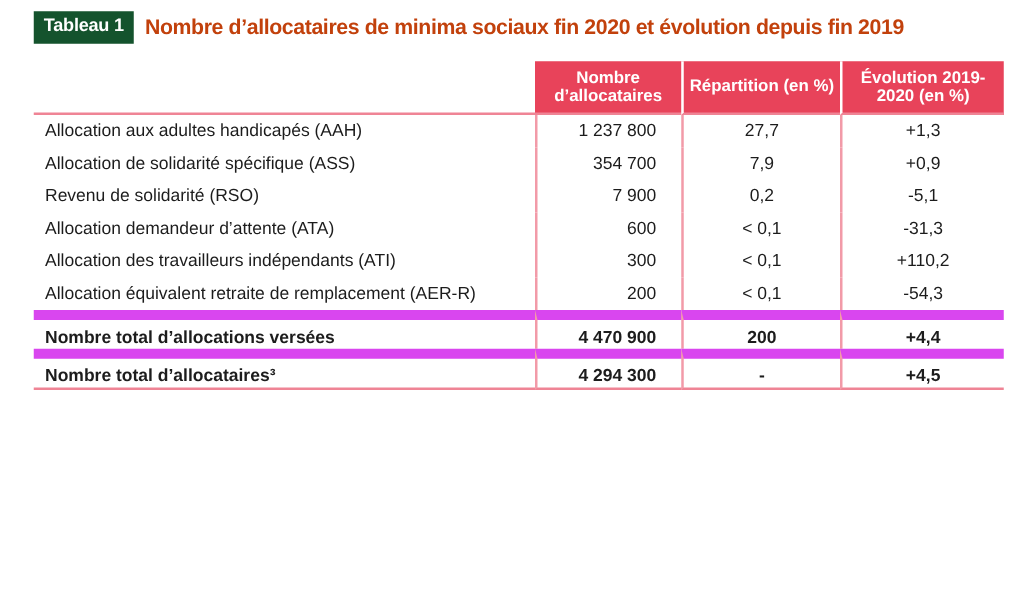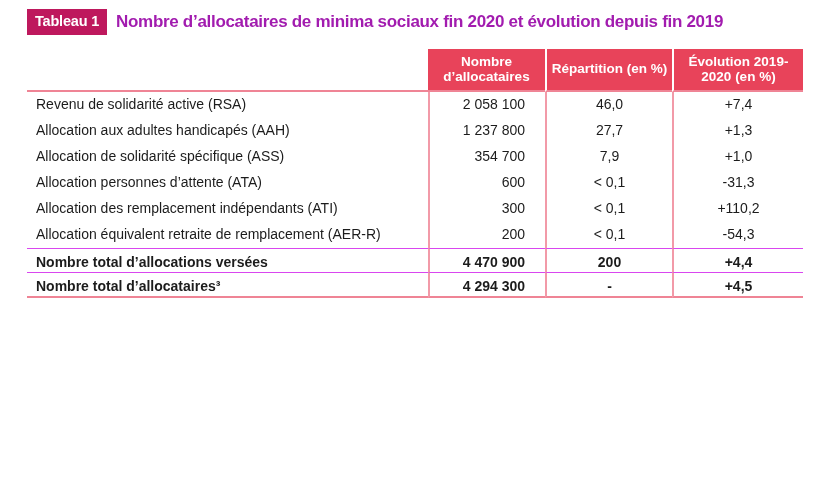--- a/index.html
+++ b/index.html
@@ -6,46 +6,46 @@
   html,body { background:#fff; }
   body {
     width:819px; height:482px; overflow:hidden;
     font-family:"Liberation Sans", sans-serif;
     color:#1c1c1c;
   }
   .page { padding:9px 16px 0 27px; }
 
   .titlebar { display:flex; align-items:center; gap:9px; margin-bottom:14px; }
   .badge {
-    background:#be185d; color:#fff; font-weight:bold;
+    background:#14532d; color:#fff; font-weight:bold;
     font-size:14.5px; line-height:1; padding:5px 8px 6px;
     white-space:nowrap; letter-spacing:-0.2px;
   }
-  .title { font-weight:bold; font-size:17px; color:#a21caf; letter-spacing:-0.3px; }
+  .title { font-weight:bold; font-size:17px; color:#c2410c; letter-spacing:-0.3px; }
 
   table { border-collapse:separate; border-spacing:0; table-layout:fixed; width:776px; }
 
   thead th {
     background:#e8435a; color:#fff; font-weight:bold;
     font-size:13.5px; line-height:1.18; text-align:center;
     vertical-align:middle; padding:5px 2px; height:38px;
     border-bottom:2px solid #ef8495;
   }
   thead th.spacer { background:#fff; }
   thead th.gap { border-left:2px solid #fff; }
 
   tbody td {
     font-size:14px; line-height:1.28; vertical-align:middle;
     padding:4px 0;
   }
   td.label { text-align:left; padding-left:9px; padding-right:8px; }
   td.num   { text-align:right; padding-right:20px; border-left:2px solid #f29aa8; }
   td.ctr   { text-align:center; border-left:2px solid #f29aa8; }
 
-  tr.total td { font-weight:bold; border-top:1px solid #d946ef; padding-top:5px; padding-bottom:0; }
+  tr.total td { font-weight:bold; border-top:8px solid #d946ef; padding-top:5px; padding-bottom:0; }
   tr.total:last-child td { border-bottom:2px solid #ef8495; }
 </style>
 </head>
 <body>
 
 <div class="page">
 
   <div class="titlebar">
     <span class="badge">Tableau 1</span>
     <span class="title">Nombre d’allocataires de minima sociaux fin 2020 et évolution depuis fin 2019</span>
@@ -61,45 +61,45 @@
     <thead>
       <tr>
         <th class="spacer"></th>
         <th>Nombre d’allocataires</th>
         <th class="gap">Répartition (en %)</th>
         <th class="gap">Évolution 2019-2020 (en %)</th>
       </tr>
     </thead>
     <tbody>
       <tr>
-        <td class="label">Revenu de solidarité active (RSA)</td>
-        <td class="num">2 058 100</td>
-        <td class="ctr">46,0</td>
-        <td class="ctr">+7,4</td>
-      </tr>
-      <tr>
         <td class="label">Allocation aux adultes handicapés (AAH)</td>
         <td class="num">1 237 800</td>
         <td class="ctr">27,7</td>
         <td class="ctr">+1,3</td>
       </tr>
       <tr>
         <td class="label">Allocation de solidarité spécifique (ASS)</td>
         <td class="num">354 700</td>
         <td class="ctr">7,9</td>
-        <td class="ctr">+1,0</td>
+        <td class="ctr">+0,9</td>
       </tr>
       <tr>
-        <td class="label">Allocation personnes d’attente (ATA)</td>
+        <td class="label">Revenu de solidarité (RSO)</td>
+        <td class="num">7 900</td>
+        <td class="ctr">0,2</td>
+        <td class="ctr">-5,1</td>
+      </tr>
+      <tr>
+        <td class="label">Allocation demandeur d’attente (ATA)</td>
         <td class="num">600</td>
         <td class="ctr">&lt; 0,1</td>
         <td class="ctr">-31,3</td>
       </tr>
       <tr>
-        <td class="label">Allocation des remplacement indépendants (ATI)</td>
+        <td class="label">Allocation des travailleurs indépendants (ATI)</td>
         <td class="num">300</td>
         <td class="ctr">&lt; 0,1</td>
         <td class="ctr">+110,2</td>
       </tr>
       <tr>
         <td class="label">Allocation équivalent retraite de remplacement (AER-R)</td>
         <td class="num">200</td>
         <td class="ctr">&lt; 0,1</td>
         <td class="ctr">-54,3</td>
       </tr>

